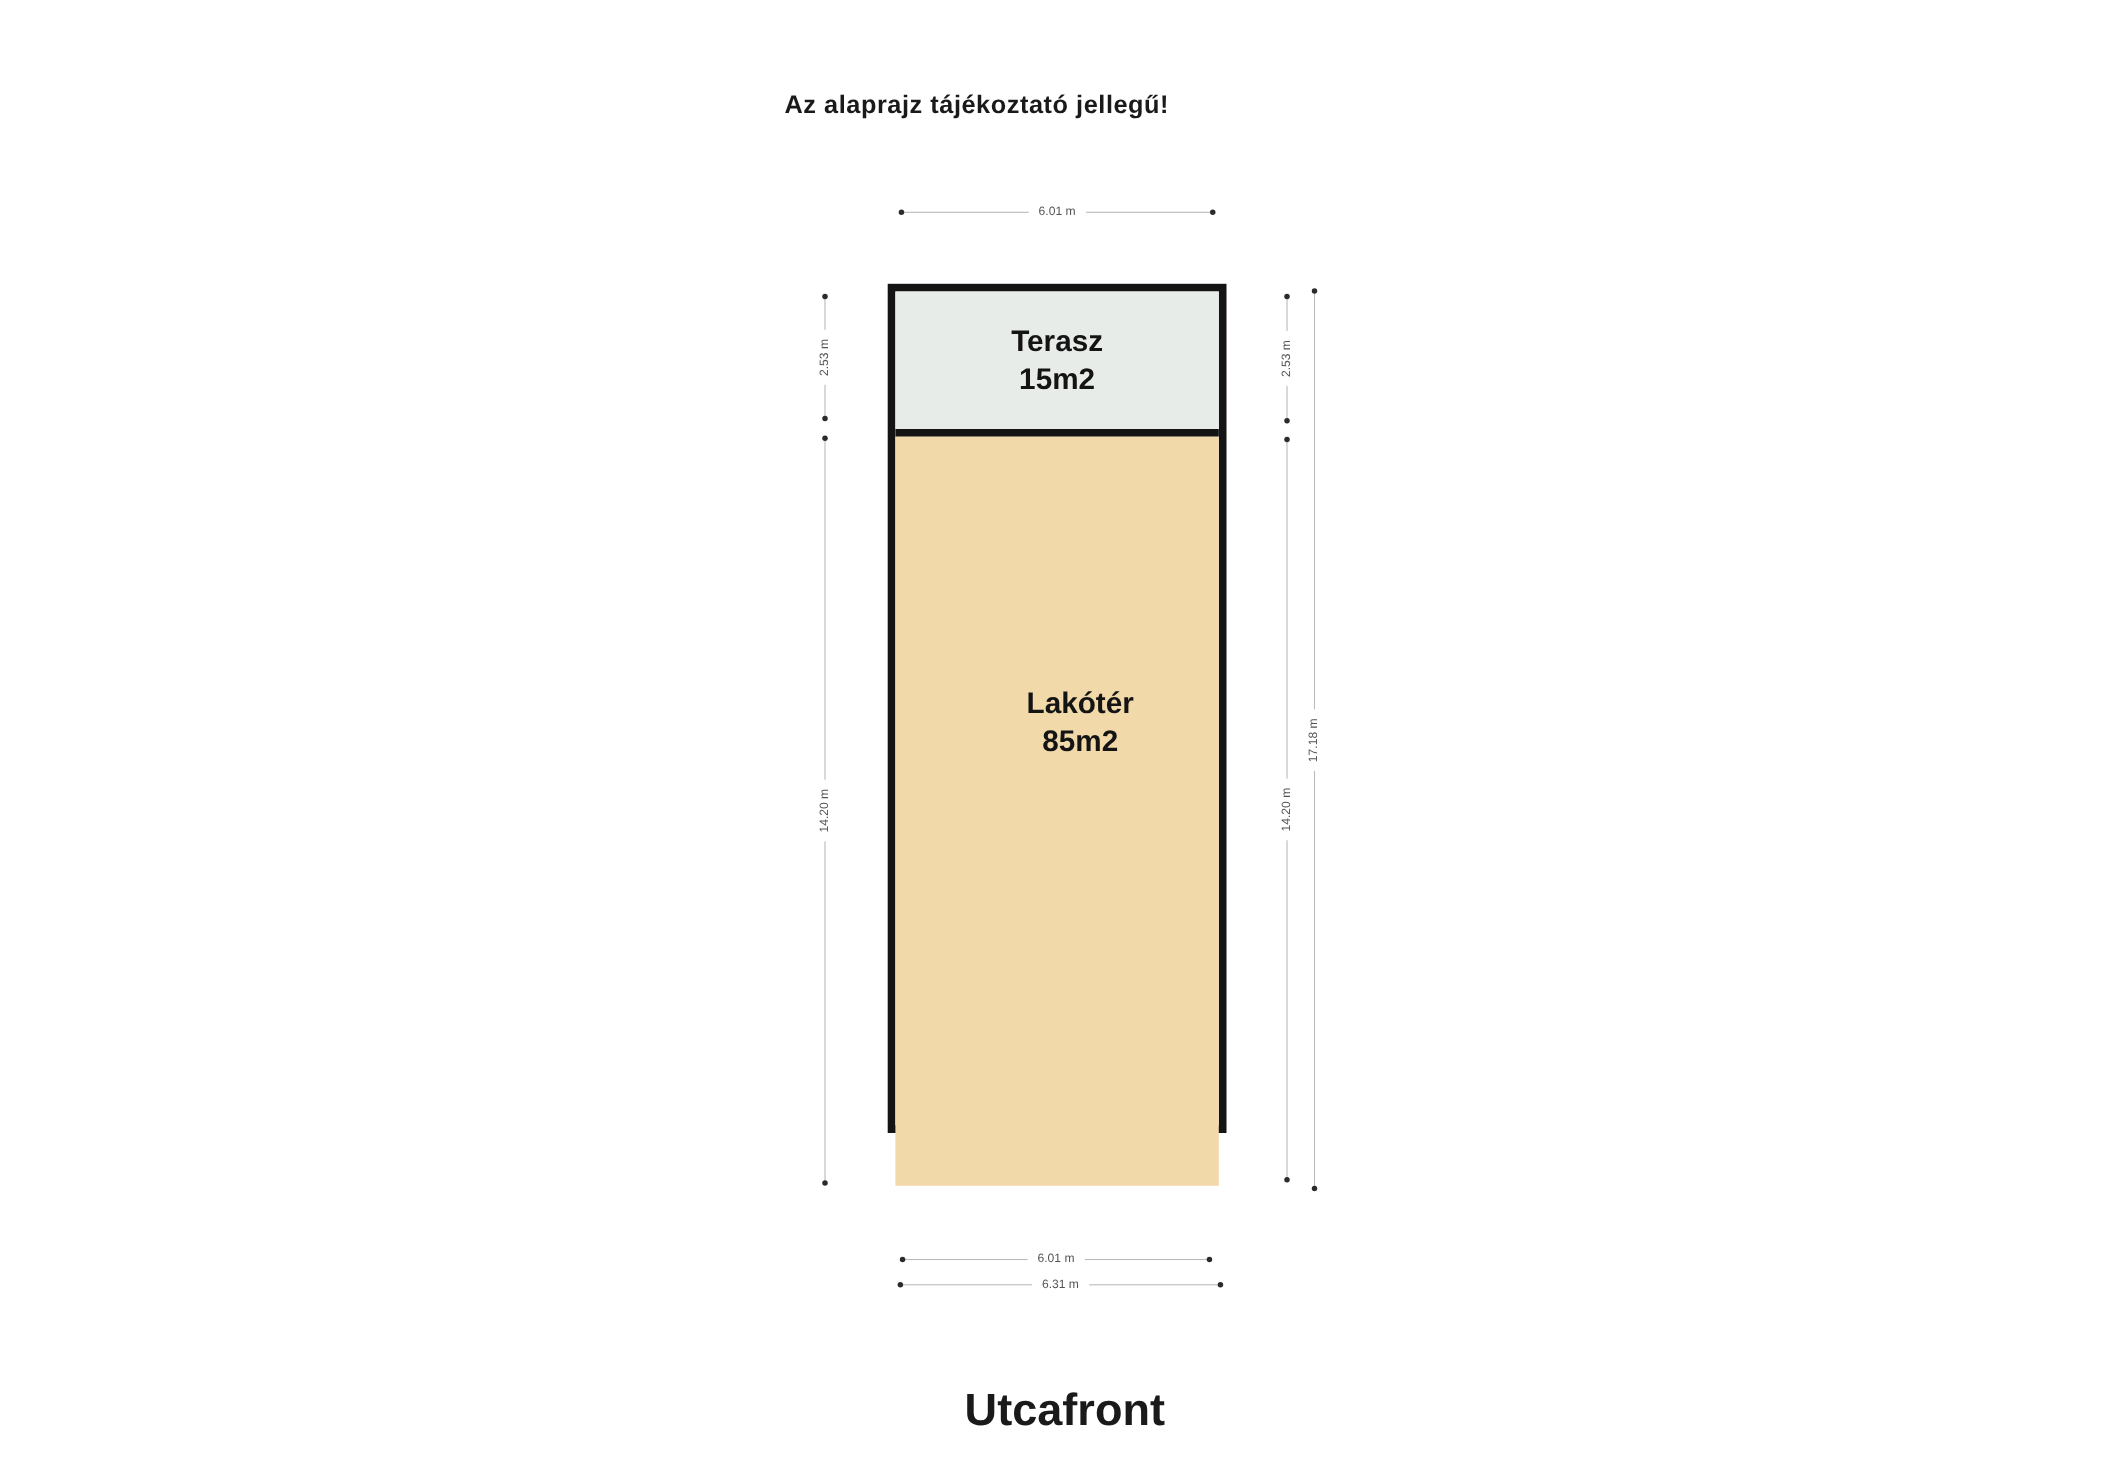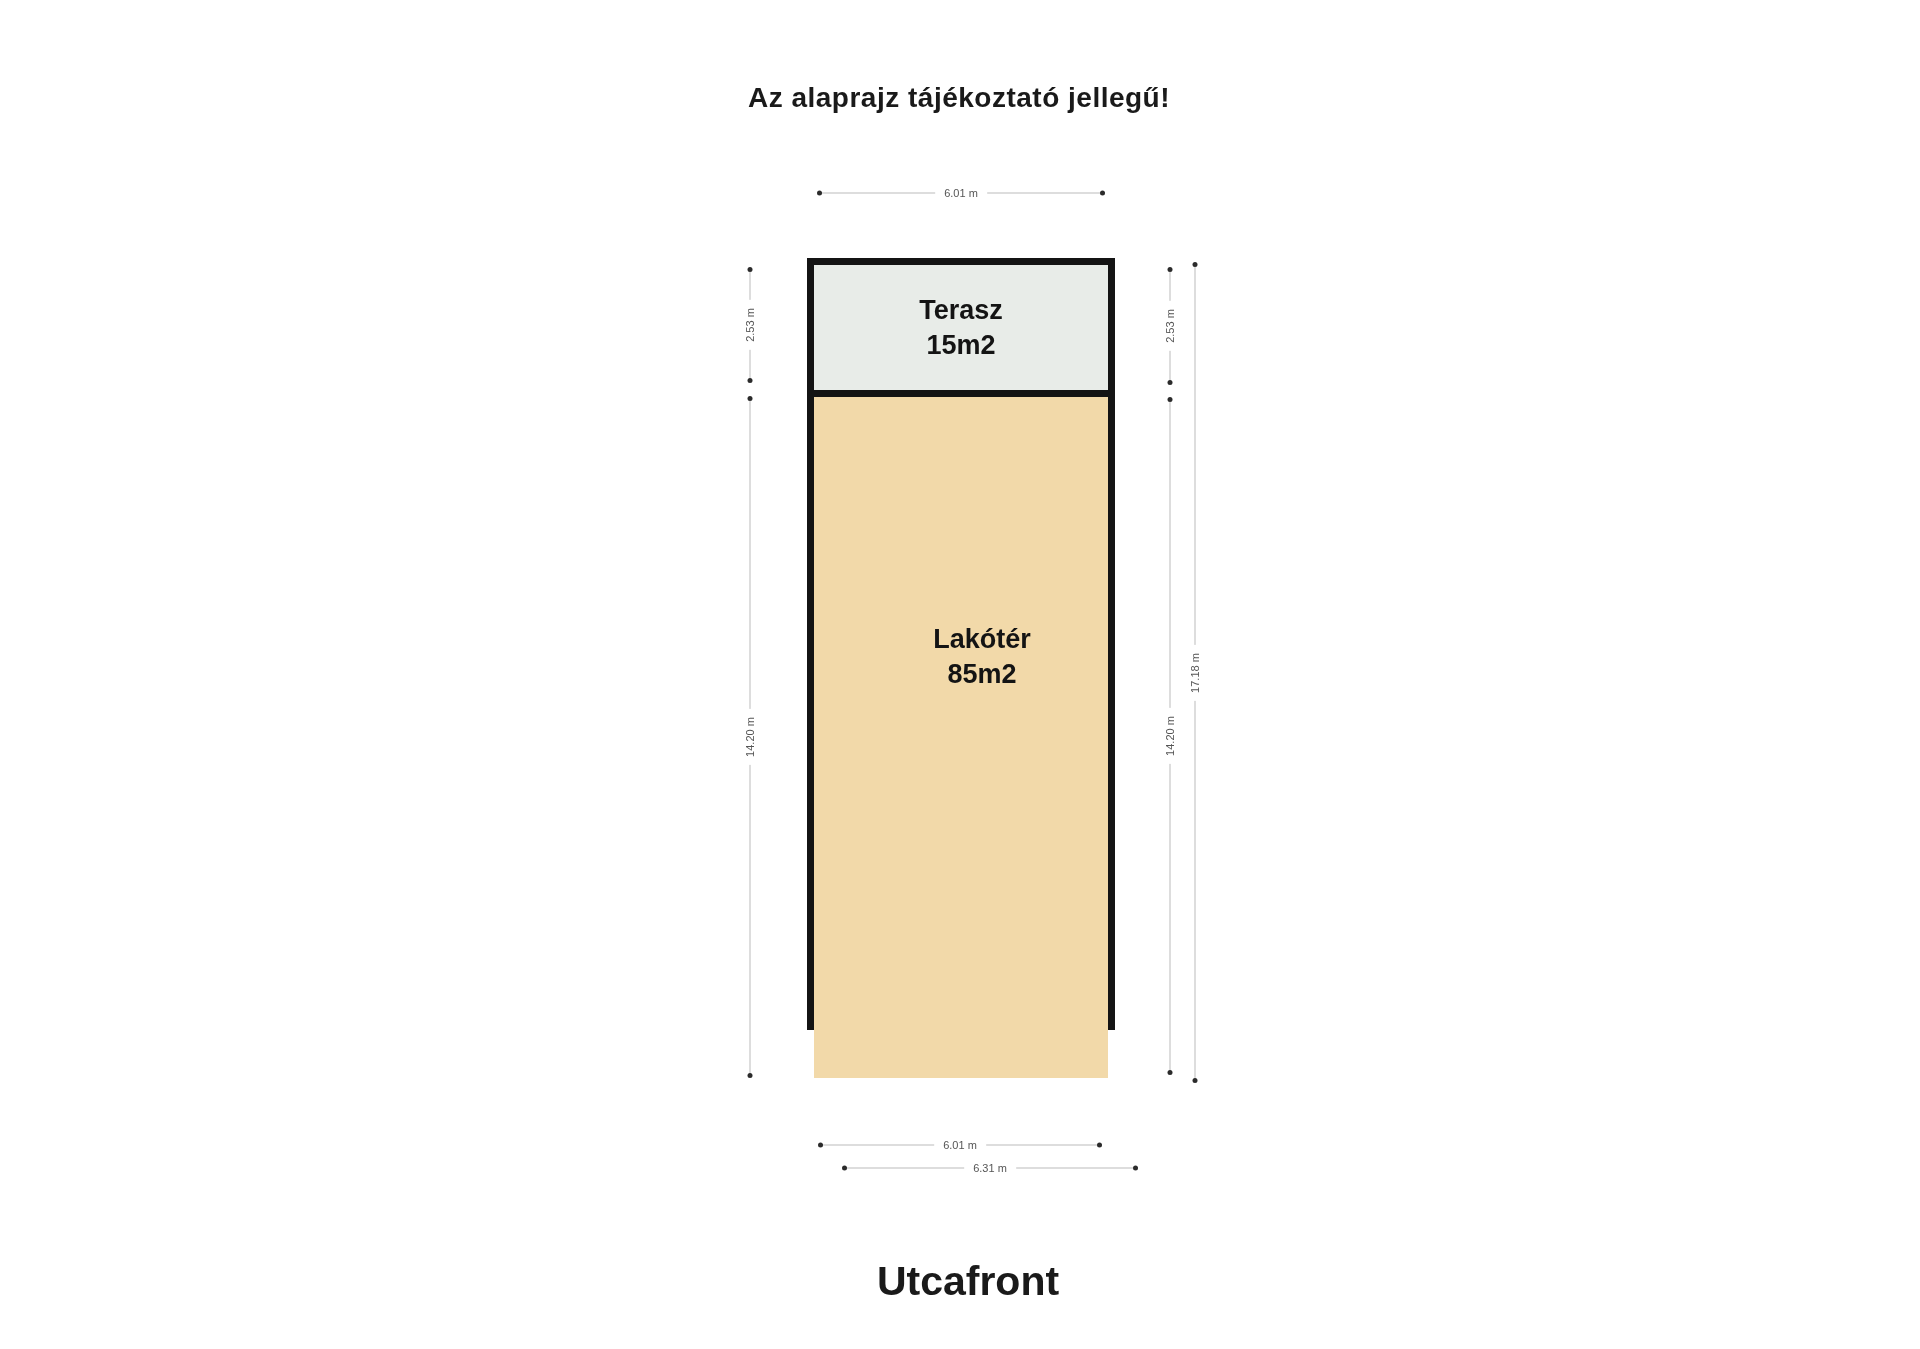--- a/index.html
+++ b/index.html
@@ -9,21 +9,21 @@
     font-family: "Liberation Sans", "DejaVu Sans", sans-serif;
     position: relative; overflow: hidden;
   }
   .canvas { position: absolute; inset: 0; background: #ffffff; }
 
   
   .big-label {
     position: absolute; transform: translateX(-50%);
     font-weight: bold; color: #1a1a1a; white-space: nowrap;
   }
-  .title { left: 959px; top: 82px; font-size: 28px; letter-spacing: 0.5px; }
+  .title { left: 888px; top: 82px; font-size: 23px; letter-spacing: 0.5px; }
   .street { left: 968px; top: 1258px; font-size: 41px; }
 
   
   .plan {
     position: absolute; left: 807px; top: 258px;
     width: 308px; height: 772px;
     border: 7px solid #141414; background: #ffffff;
   }
   .room-terasz {
     height: 132px; width: 100%;
@@ -132,21 +132,21 @@
     <span class="dot end"></span>
     <span class="dim-lbl">17.18 m</span>
   </div>
 
   <div class="dim-h" style="left:818px; top:1140px; width:284px;">
     <span class="line"></span>
     <span class="dot start"></span>
     <span class="dot end"></span>
     <span class="dim-lbl">6.01 m</span>
   </div>
-  <div class="dim-h" style="left:842px; top:1163px; width:296px;">
+  <div class="dim-h" style="left:816px; top:1163px; width:296px;">
     <span class="line"></span>
     <span class="dot start"></span>
     <span class="dot end"></span>
     <span class="dim-lbl">6.31 m</span>
   </div>
 
   <div class="big-label street">Utcafront</div>
 
 </div>
 

